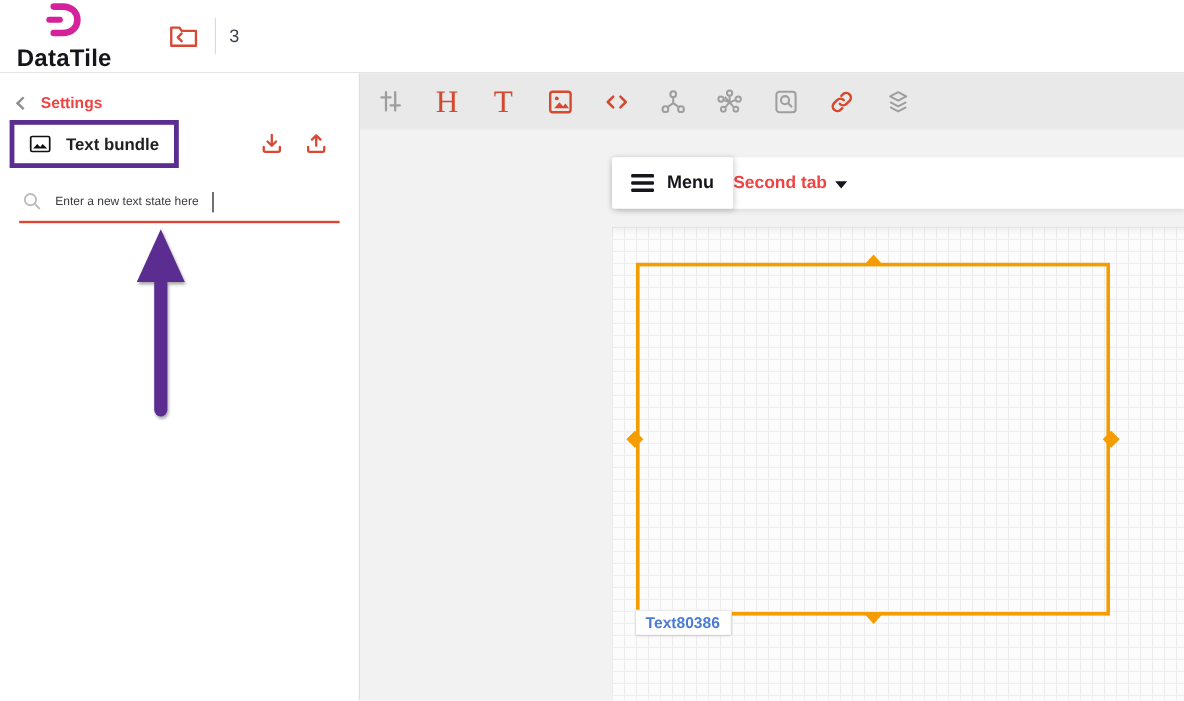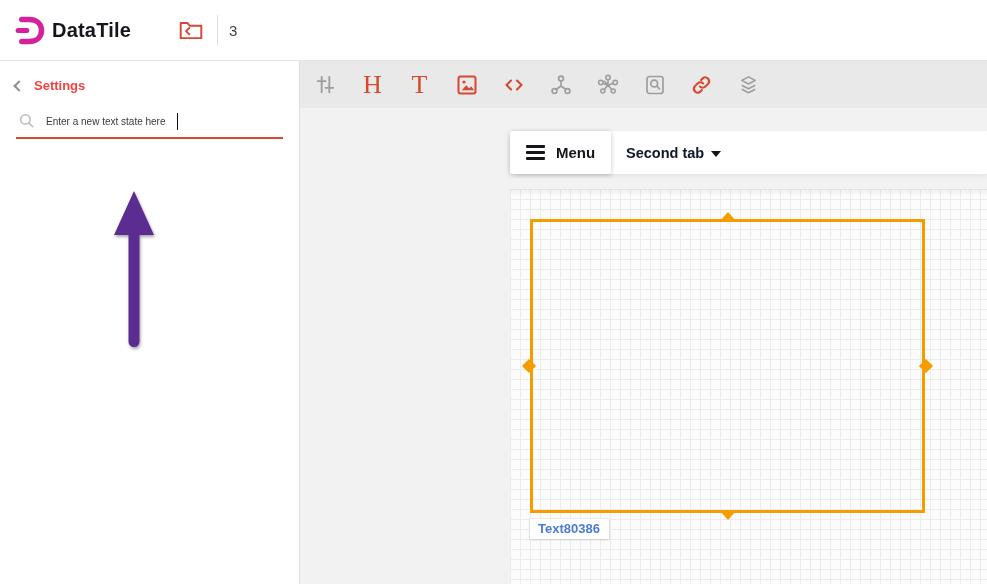--- a/index.html
+++ b/index.html
@@ -2,21 +2,21 @@
 <html><head>
 <meta charset="utf-8">
 <style>
   * { box-sizing: border-box; margin: 0; padding: 0; }
   html,body { width: 987px; height: 584px; overflow: hidden; background:#fff;
     font-family:"Liberation Sans", sans-serif; }
 
   
   .header { height:61px; background:#fff; border-bottom:1px solid #E4E4E4;
     display:flex; align-items:center; padding-left:14px; }
-  .logo-group { display:flex; align-items:center; gap:5px; }
+  .logo-group { display:flex; align-items:center; gap:5px;flex-direction:column; }
   .logo-text { font-size:20px; font-weight:800; color:#15151B; letter-spacing:.2px; }
   .folder-btn { margin-left:46px; width:27px; height:27px; display:flex; align-items:center; justify-content:center; cursor:pointer; }
   .hdr-divider { width:1px; height:30px; background:#DCDCDC; margin-left:13px; }
   .hdr-count { margin-left:11px; font-size:15px; color:#39424E; }
 
   
   .app { display:flex; height:523px; }
 
   
   .sidebar { width:300px; background:#fff; border-right:1px solid #E0E0E0; position:relative; flex:none; }
@@ -48,42 +48,42 @@
   .tabstrip { position:absolute; left:210px; right:0; top:23px; height:43px; background:#fff;
     border-radius:10px 0 0 10px; display:flex; align-items:center; box-shadow:0 2px 4px rgba(0,0,0,.07); }
   .menu-btn { width:101px; height:43px; border-radius:2px; background:#fff;
     box-shadow:0 1px 5px rgba(0,0,0,.22); display:flex; align-items:center; justify-content:center;
     gap:11px; cursor:pointer; position:relative; z-index:2; }
   .hamburger { width:19px; display:flex; flex-direction:column; gap:3.5px; }
   .hamburger span { height:2.6px; background:#15151B; border-radius:1px; }
   .menu-label { font-size:15px; font-weight:700; color:#15151B; }
   .tab-first { margin-left:10px; height:43px; border-radius:8px; background:#D5492F; color:#fff;
     font-size:14px; font-weight:700; display:flex; align-items:center; padding:0 17px; cursor:pointer; }
-  .tab-second { margin-left:15px; display:flex; align-items:center; gap:7px;
-    font-size:14.5px; font-weight:700; color:#0f172a; cursor:pointer; }
+  .tab-second { margin-left:0; display:flex; align-items:center; gap:7px;
+    font-size:14.5px; font-weight:700; color:#ef4444; cursor:pointer; }
   .caret-down { width:0; height:0; border-left:5px solid transparent; border-right:5px solid transparent;
     border-top:6px solid #15151B; margin-top:2px; }
 
   
   .canvas { position:absolute; left:210px; right:0; top:81px; bottom:0; background:#FCFCFC;
     background-image:linear-gradient(to right,#ECECEC 1px,transparent 1px),
                      linear-gradient(to bottom,#ECECEC 1px,transparent 1px);
     background-size:10px 10px; }
   .canvas::before { content:""; position:absolute; inset:0 0 auto 0; height:8px;
     background:linear-gradient(to bottom,rgba(0,0,0,.05),transparent); pointer-events:none; }
   .widget-rect { position:absolute; left:20px; top:30px; width:395px; height:294px;
     border:3px solid #F59C00; background:transparent; }
   .handle { position:absolute; }
   .h-top { left:50%; top:-10px; margin-left:-8px; width:0; height:0;
     border-left:8px solid transparent; border-right:8px solid transparent; border-bottom:9px solid #F59C00; }
   .h-bottom { left:50%; bottom:-10px; margin-left:-8px; width:0; height:0;
     border-left:8px solid transparent; border-right:8px solid transparent; border-top:9px solid #F59C00; }
   .h-left { left:-9px; top:50%; margin-top:-5.5px; width:10px; height:10px; background:#F59C00; transform:rotate(45deg); }
   .h-right { right:-9px; top:50%; margin-top:-5.5px; width:10px; height:10px; background:#F59C00; transform:rotate(45deg); }
-  .widget-label { position:absolute; left:20px; top:330px; background:#fff; color:#4B7BD5;
+  .widget-label { position:absolute; left:20px; top:320px; background:#fff; color:#4B7BD5;
     font-size:13px; font-weight:600; padding:2px 9px 3px 8px;
     box-shadow:0 1px 2px rgba(0,0,0,.15), 0 0 0 1px #ECECEC; }
 </style>
 </head>
 <body>
 
 <div class="header">
   <div class="logo-group">
     <svg width="33" height="33" viewBox="0 0 36 36">
       <path d="M8.5 6h8c8.6 0 13.5 5.2 13.5 12s-4.9 12-13.5 12h-8" fill="none" stroke="#D6219C" stroke-width="6" stroke-linecap="round"></path>
@@ -102,20 +102,39 @@
 </div>
 
 <div class="app">
 
   <div class="sidebar">
     <div class="settings-row">
       <span class="chev-left"></span>
       <span>Settings</span>
     </div>
 
+    <div class="bundle-row">
+      <div class="bundle-box">
+        <svg width="21" height="20" viewBox="0 0 24 24">
+          <rect x="2.5" y="4.5" width="19" height="15" rx="1.5" fill="#fff" stroke="#111" stroke-width="1.7"></rect>
+          <path d="M5 16.5l4-4.5 3 3 2.5-3 4.5 4.5z" fill="#111"></path>
+        </svg>
+        <span class="bundle-label">Text bundle</span>
+      </div>
+      <div class="io-icons">
+        <svg width="23" height="24" viewBox="0 0 24 24">
+          <path d="M12 4v9M8.3 9.8L12 13.5l3.7-3.7" fill="none" stroke="#D84835" stroke-width="2" stroke-linecap="round" stroke-linejoin="round"></path>
+          <path d="M5 14.5v3a1.3 1.3 0 0 0 1.3 1.3h11.4A1.3 1.3 0 0 0 19 17.5v-3" fill="none" stroke="#D84835" stroke-width="2" stroke-linecap="round"></path>
+        </svg>
+        <svg width="23" height="24" viewBox="0 0 24 24">
+          <path d="M12 13.5V4.5M8.3 8.2L12 4.5l3.7 3.7" fill="none" stroke="#D84835" stroke-width="2" stroke-linecap="round" stroke-linejoin="round"></path>
+          <path d="M5 14.5v3a1.3 1.3 0 0 0 1.3 1.3h11.4A1.3 1.3 0 0 0 19 17.5v-3" fill="none" stroke="#D84835" stroke-width="2" stroke-linecap="round"></path>
+        </svg>
+      </div>
+    </div>
 
     <div class="search-row">
       <svg width="18" height="18" viewBox="0 0 20 20">
         <circle cx="8.2" cy="8.2" r="5.2" fill="none" stroke="#BDBDBD" stroke-width="1.8"></circle>
         <path d="M12.1 12.1l4.3 4.3" stroke="#BDBDBD" stroke-width="1.8" stroke-linecap="round"></path>
       </svg>
       <span class="search-value">Enter a new text state here</span>
         <span class="text-caret"></span>
     </div>
 

